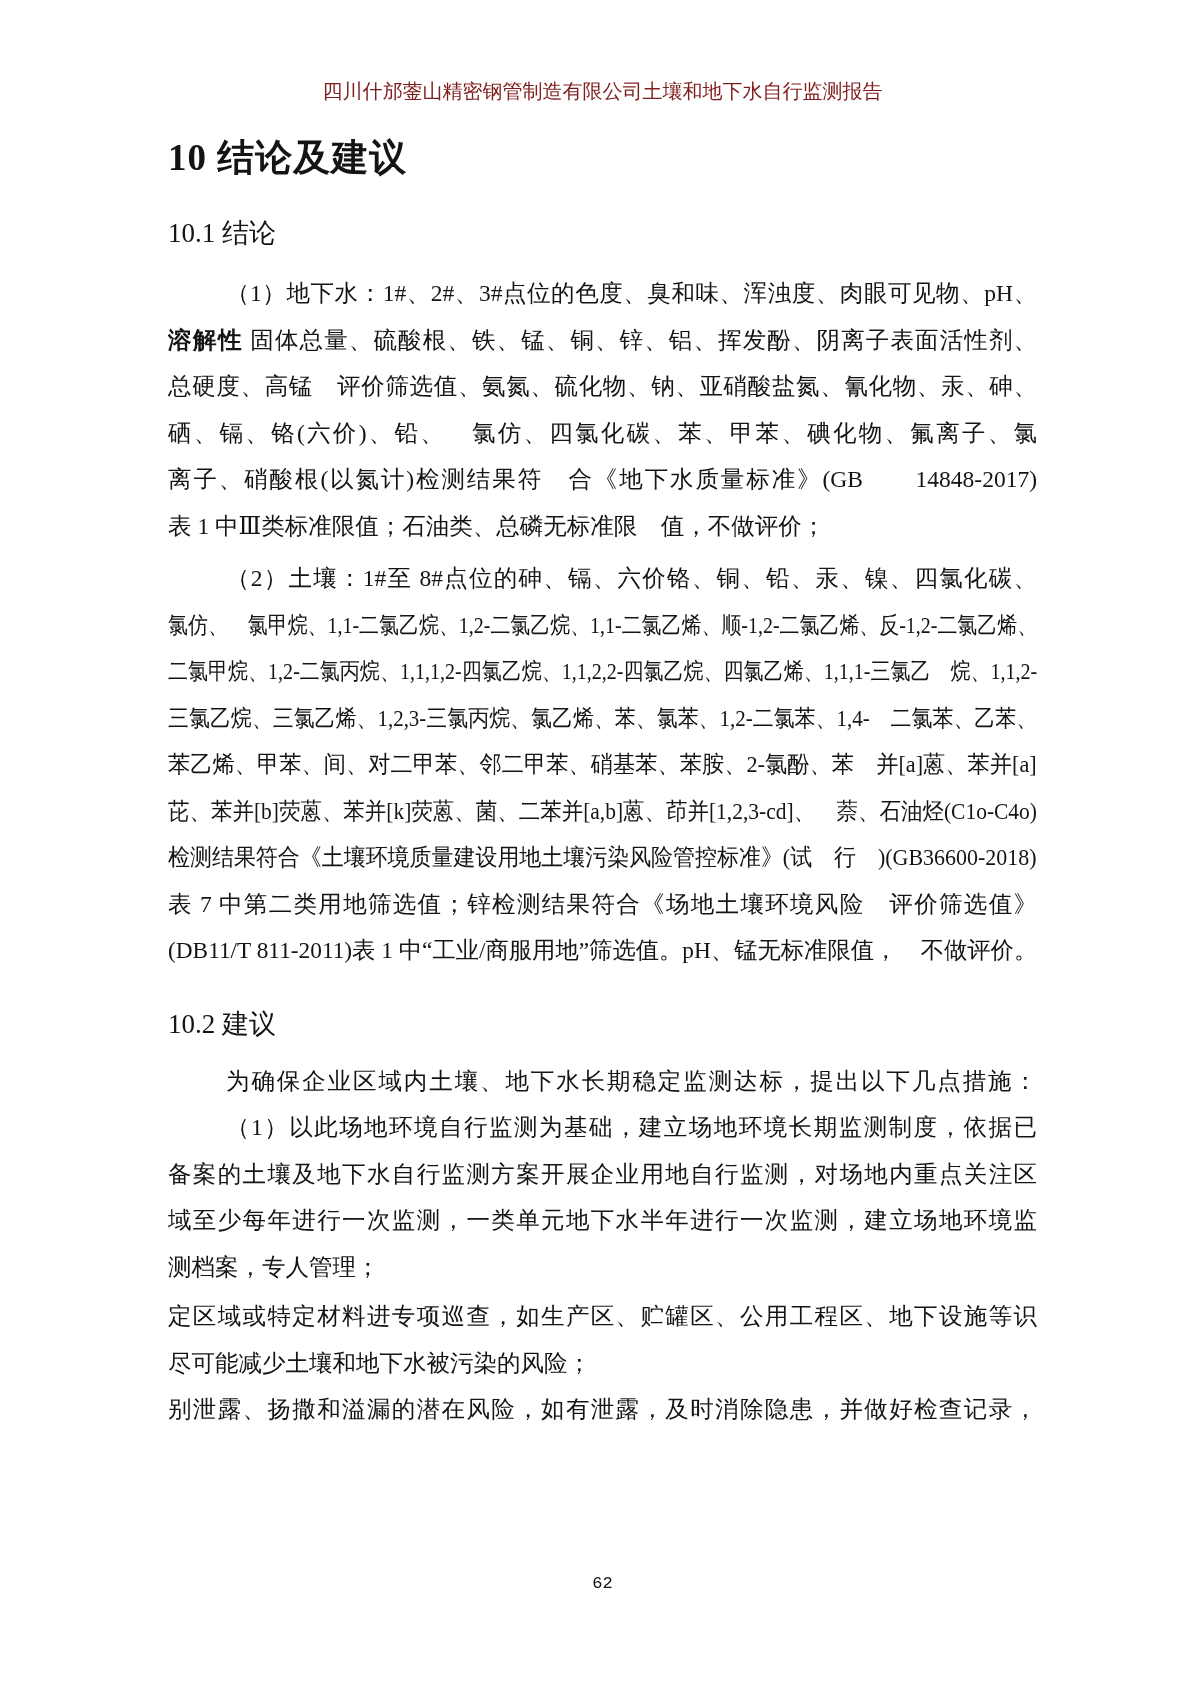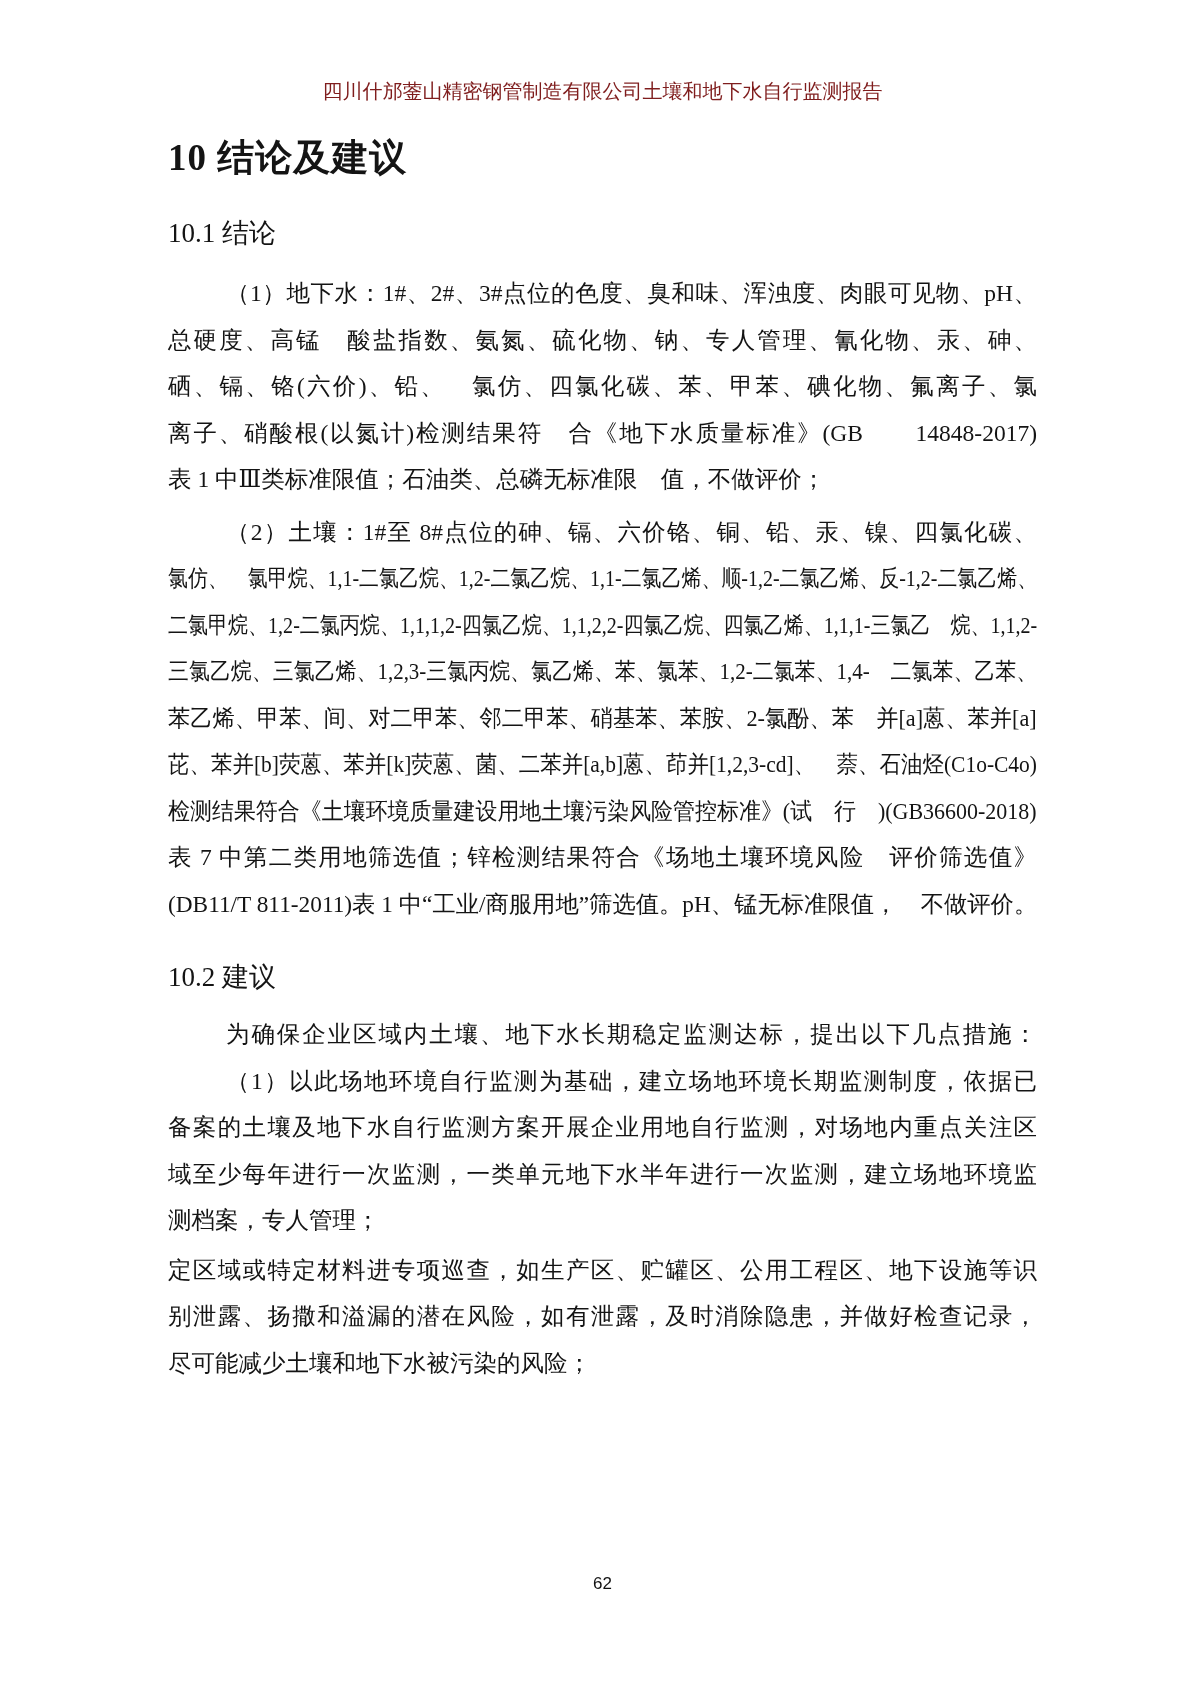--- a/index.html
+++ b/index.html
@@ -66,38 +66,39 @@
     letter-spacing: 0.5px;
   }
   .page-footer {
     position: absolute;
     top: 1573px;
     left: 168px;
     width: 869px;
     text-align: center;
     font-size: 17px;
     line-height: 22px;
-    font-family: Liberation Sans, sans-serif;
+    font-family: Liberation Mono, monospace;
     color: #111111;
   }
 </style>
 </head>
 <body>
 
 <div class="page">
   <div class="page-header">四川什邡蓥山精密钢管制造有限公司土壤和地下水自行监测报告</div>
 
   <div class="content">
     <h1 class="chapter-title">10 结论及建议</h1>
 
     <h2 class="section-heading">10.1 结论</h2>
 
     <div class="para para-a">
         <div class="line indent" style=""><span>（1）地下水：1#、2#、3#点位的色度、臭和味、浑浊度、肉眼可见物、pH、</span></div>
-        <div class="line" style=""><span>总硬度、高锰　酸盐指数、氨氮、硫化物、钠、专人管理、氰化物、汞、砷、</span></div>
+        <div class="line" style=""><span class="bold-hei">溶解性</span><span> 固体总量、硫酸根、铁、锰、铜、锌、铝、挥发酚、阴离子表面活性剂、</span></div>
+        <div class="line" style=""><span>总硬度、高锰　评价筛选值、氨氮、硫化物、钠、亚硝酸盐氮、氰化物、汞、砷、</span></div>
         <div class="line" style=""><span>硒、镉、铬(六价)、铅、　氯仿、四氯化碳、苯、甲苯、碘化物、氟离子、氯</span></div>
         <div class="line" style=""><span>离子、硝酸根(以氮计)检测结果符　合《地下水质量标准》(GB　　14848-2017)</span></div>
         <div class="line last" style=""><span>表 1 中Ⅲ类标准限值；石油类、总磷无标准限　值，不做评价；</span></div>
       </div>
 
     <div class="para para-b">
         <div class="line indent" style=""><span>（2）土壤：1#至 8#点位的砷、镉、六价铬、铜、铅、汞、镍、四氯化碳、</span></div>
         <div class="line" style="white-space: nowrap; transform-origin: left top; transform: scaleX(0.848633);"><span>氯仿、　氯甲烷、1,1-二氯乙烷、1,2-二氯乙烷、1,1-二氯乙烯、顺-1,2-二氯乙烯、反-1,2-二氯乙烯、</span></div>
         <div class="line" style="white-space: nowrap; transform-origin: left top; transform: scaleX(0.851961);"><span>二氯甲烷、1,2-二氯丙烷、1,1,1,2-四氯乙烷、1,1,2,2-四氯乙烷、四氯乙烯、1,1,1-三氯乙　烷、1,1,2-</span></div>
         <div class="line" style="white-space: nowrap; transform-origin: left top; transform: scaleX(0.891282);"><span>三氯乙烷、三氯乙烯、1,2,3-三氯丙烷、氯乙烯、苯、氯苯、1,2-二氯苯、1,4-　二氯苯、乙苯、</span></div>
@@ -116,19 +117,19 @@
 
     <div class="para para-d">
         <div class="line indent" style=""><span>（1）以此场地环境自行监测为基础，建立场地环境长期监测制度，依据已</span></div>
         <div class="line" style=""><span>备案的土壤及地下水自行监测方案开展企业用地自行监测，对场地内重点关注区</span></div>
         <div class="line" style=""><span>域至少每年进行一次监测，一类单元地下水半年进行一次监测，建立场地环境监</span></div>
         <div class="line last" style=""><span>测档案，专人管理；</span></div>
       </div>
 
     <div class="para para-e">
         <div class="line" style=""><span>定区域或特定材料进专项巡查，如生产区、贮罐区、公用工程区、地下设施等识</span></div>
+        <div class="line last" style=""><span>尽可能减少土壤和地下水被污染的风险；</span></div>
         <div class="line" style=""><span>别泄露、扬撒和溢漏的潜在风险，如有泄露，及时消除隐患，并做好检查记录，</span></div>
-        <div class="line last" style=""><span>尽可能减少土壤和地下水被污染的风险；</span></div>
       </div>
   </div>
 
   <div class="page-footer">62</div>
 </div>
 
 </body></html>

